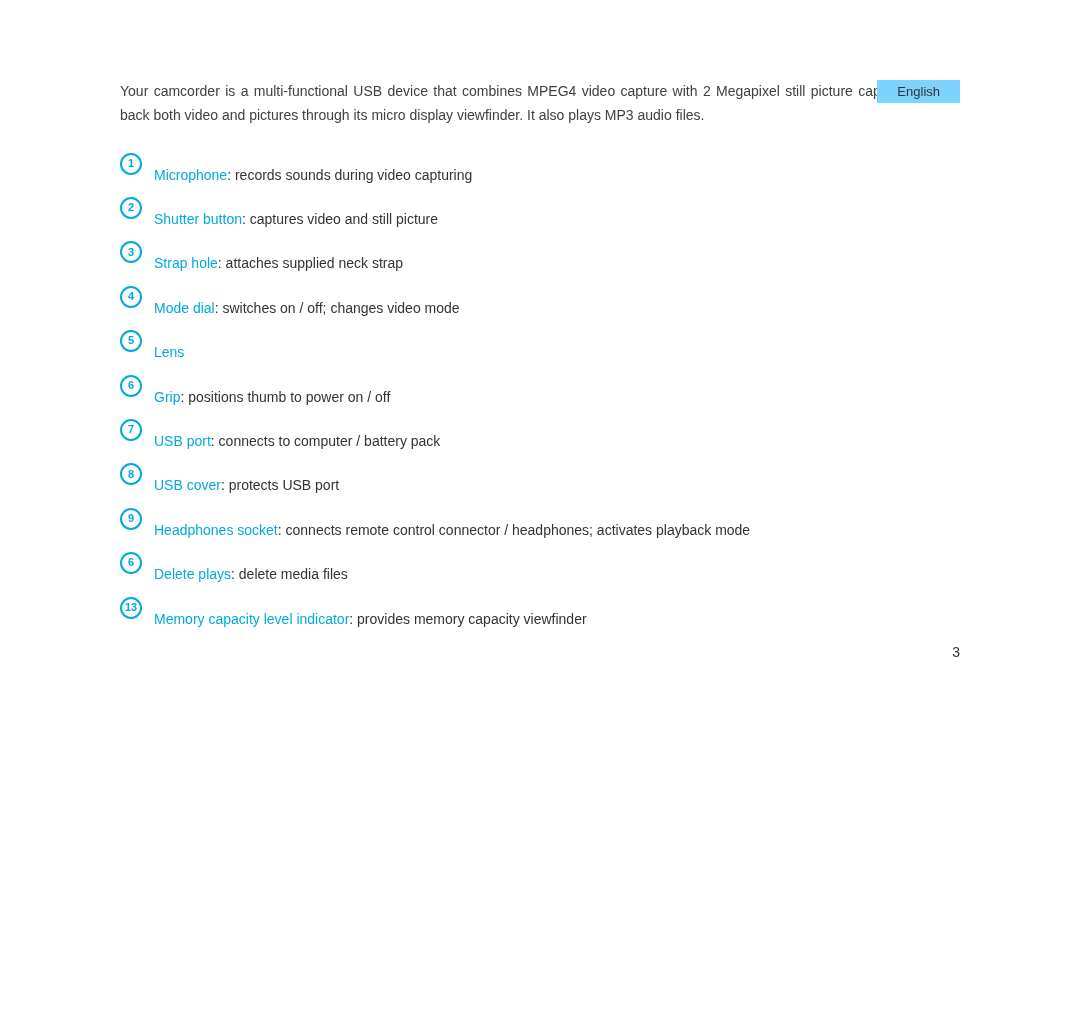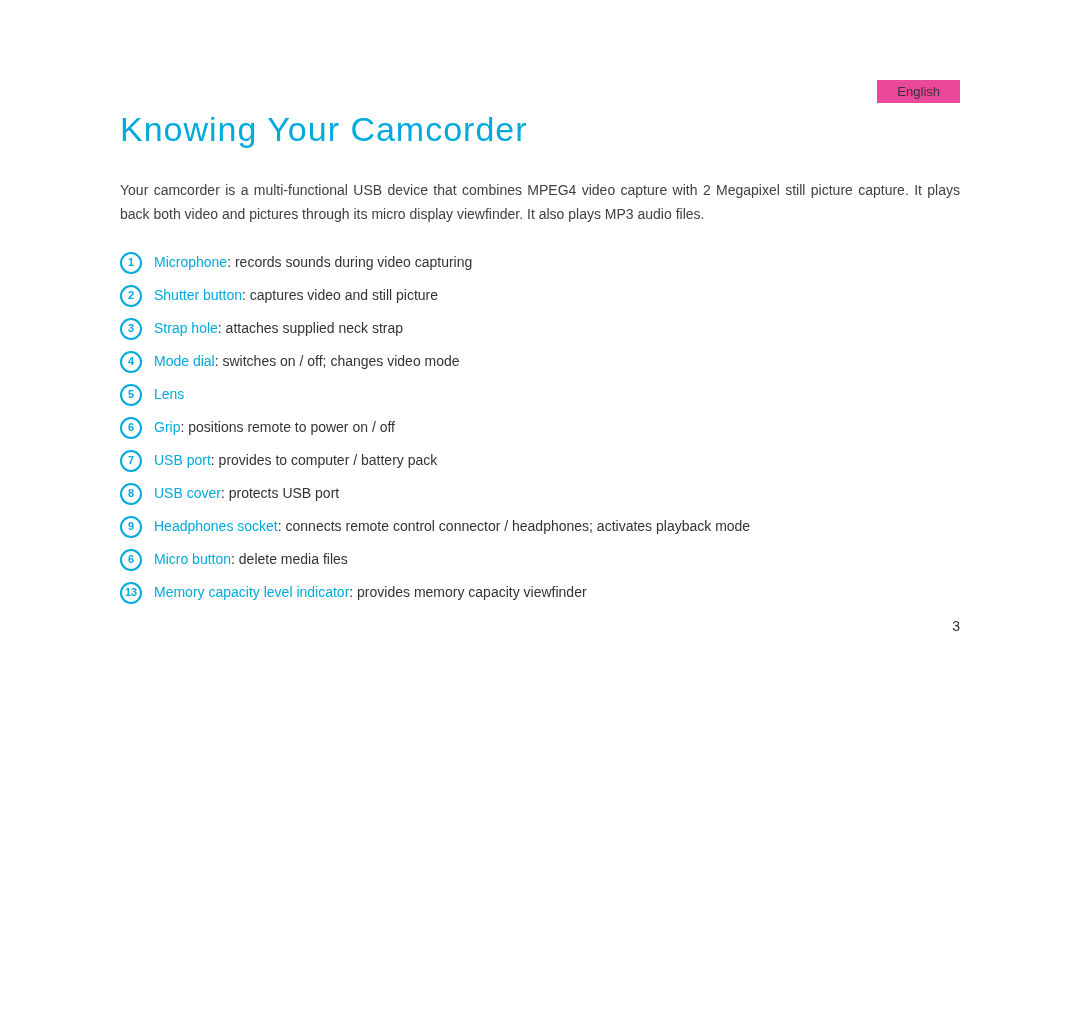--- a/index.html
+++ b/index.html
@@ -21,21 +21,21 @@
     .page-container {
       padding: 80px 120px 60px 120px;
       max-width: 1080px;
       position: relative;
     }
 
     .language-badge {
       position: absolute;
       top: 80px;
       right: 120px;
-      background-color: #ec4899;
+      background-color: #7dd3fc;
       padding: 4px 20px;
       font-size: 13px;
       color: #333;
     }
 
     .page-title {
       color: #00aadd;
       font-size: 34px;
       font-weight: 300;
       margin-bottom: 30px;
@@ -80,20 +80,21 @@
       color: #00aadd;
       font-size: 11px;
       font-weight: bold;
       flex-shrink: 0;
       margin-right: 12px;
       margin-top: 1px;
     }
 
     .item-content {
       flex: 1;
+      margin-top: 12px;
     }
 
     .item-term {
       color: #00aadd;
       font-weight: normal;
     }
 
     .item-desc {
       color: #333;
     }
@@ -106,21 +107,20 @@
       color: #333;
     }
   </style>
 </head>
 <body>
 
 <div class="page-container">
 
   <div class="language-badge">English</div>
 
-  <h1 class="page-title">Knowing Your  Camcorder</h1>
 
   <p class="intro-text">Your camcorder is a multi-functional USB device that combines MPEG4 video capture with 2 Megapixel still picture capture.  It plays back both video and pictures through its micro display viewfinder.  It also plays MP3 audio files.</p>
 
   <ul class="items-list">
   <li class="list-item">
         <span class="item-number">1</span>
         <div class="item-content"><span class="item-term">Microphone</span><span class="item-desc">: records sounds during video  capturing</span></div>
       </li>
       <li class="list-item">
         <span class="item-number">2</span>
@@ -133,37 +133,37 @@
       <li class="list-item">
         <span class="item-number">4</span>
         <div class="item-content"><span class="item-term">Mode dial</span><span class="item-desc">: switches on / off; changes video mode</span></div>
       </li>
       <li class="list-item">
         <span class="item-number">5</span>
         <div class="item-content"><span class="item-term">Lens</span></div>
       </li>
       <li class="list-item">
         <span class="item-number">6</span>
-        <div class="item-content"><span class="item-term">Grip</span><span class="item-desc">: positions remote to power on / off</span></div>
+        <div class="item-content"><span class="item-term">Grip</span><span class="item-desc">: positions thumb to power on / off</span></div>
       </li>
       <li class="list-item">
         <span class="item-number">7</span>
-        <div class="item-content"><span class="item-term">USB port</span><span class="item-desc">: provides to  computer / battery pack</span></div>
+        <div class="item-content"><span class="item-term">USB port</span><span class="item-desc">: connects to  computer / battery pack</span></div>
       </li>
       <li class="list-item">
         <span class="item-number">8</span>
         <div class="item-content"><span class="item-term">USB cover</span><span class="item-desc">: protects USB port</span></div>
       </li>
       <li class="list-item two-line">
         <span class="item-number">9</span>
         <div class="item-content"><span class="item-term">Headphones socket</span><span class="item-desc">: connects remote control connector / headphones; activates playback mode</span></div>
       </li>
       <li class="list-item">
         <span class="item-number">6</span>
-        <div class="item-content"><span class="item-term">Micro button</span><span class="item-desc">: delete media files</span></div>
+        <div class="item-content"><span class="item-term">Delete plays</span><span class="item-desc">: delete media files</span></div>
       </li>
       <li class="list-item">
         <span class="item-number">13</span>
         <div class="item-content"><span class="item-term">Memory capacity level indicator</span><span class="item-desc">: provides memory capacity viewfinder</span></div>
       </li>
     </ul>
 
   <div class="page-number">3</div>
 </div>
 

